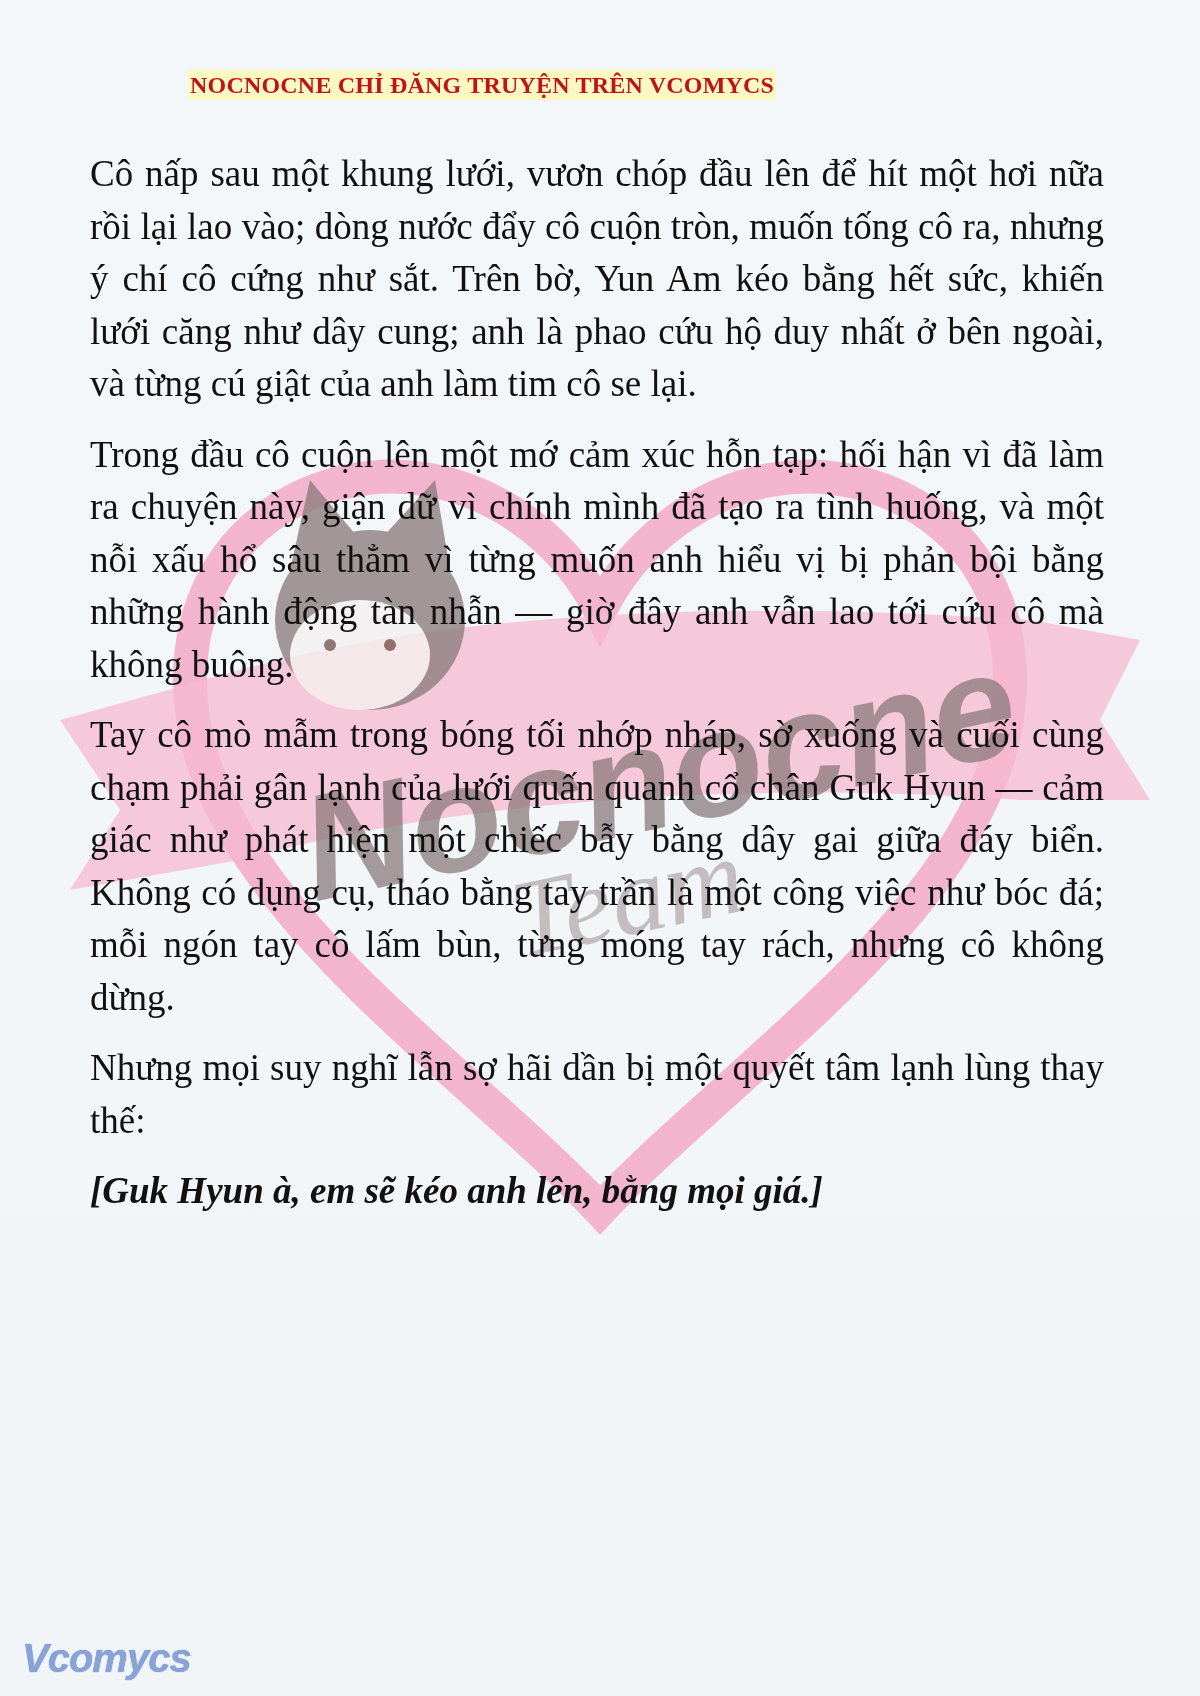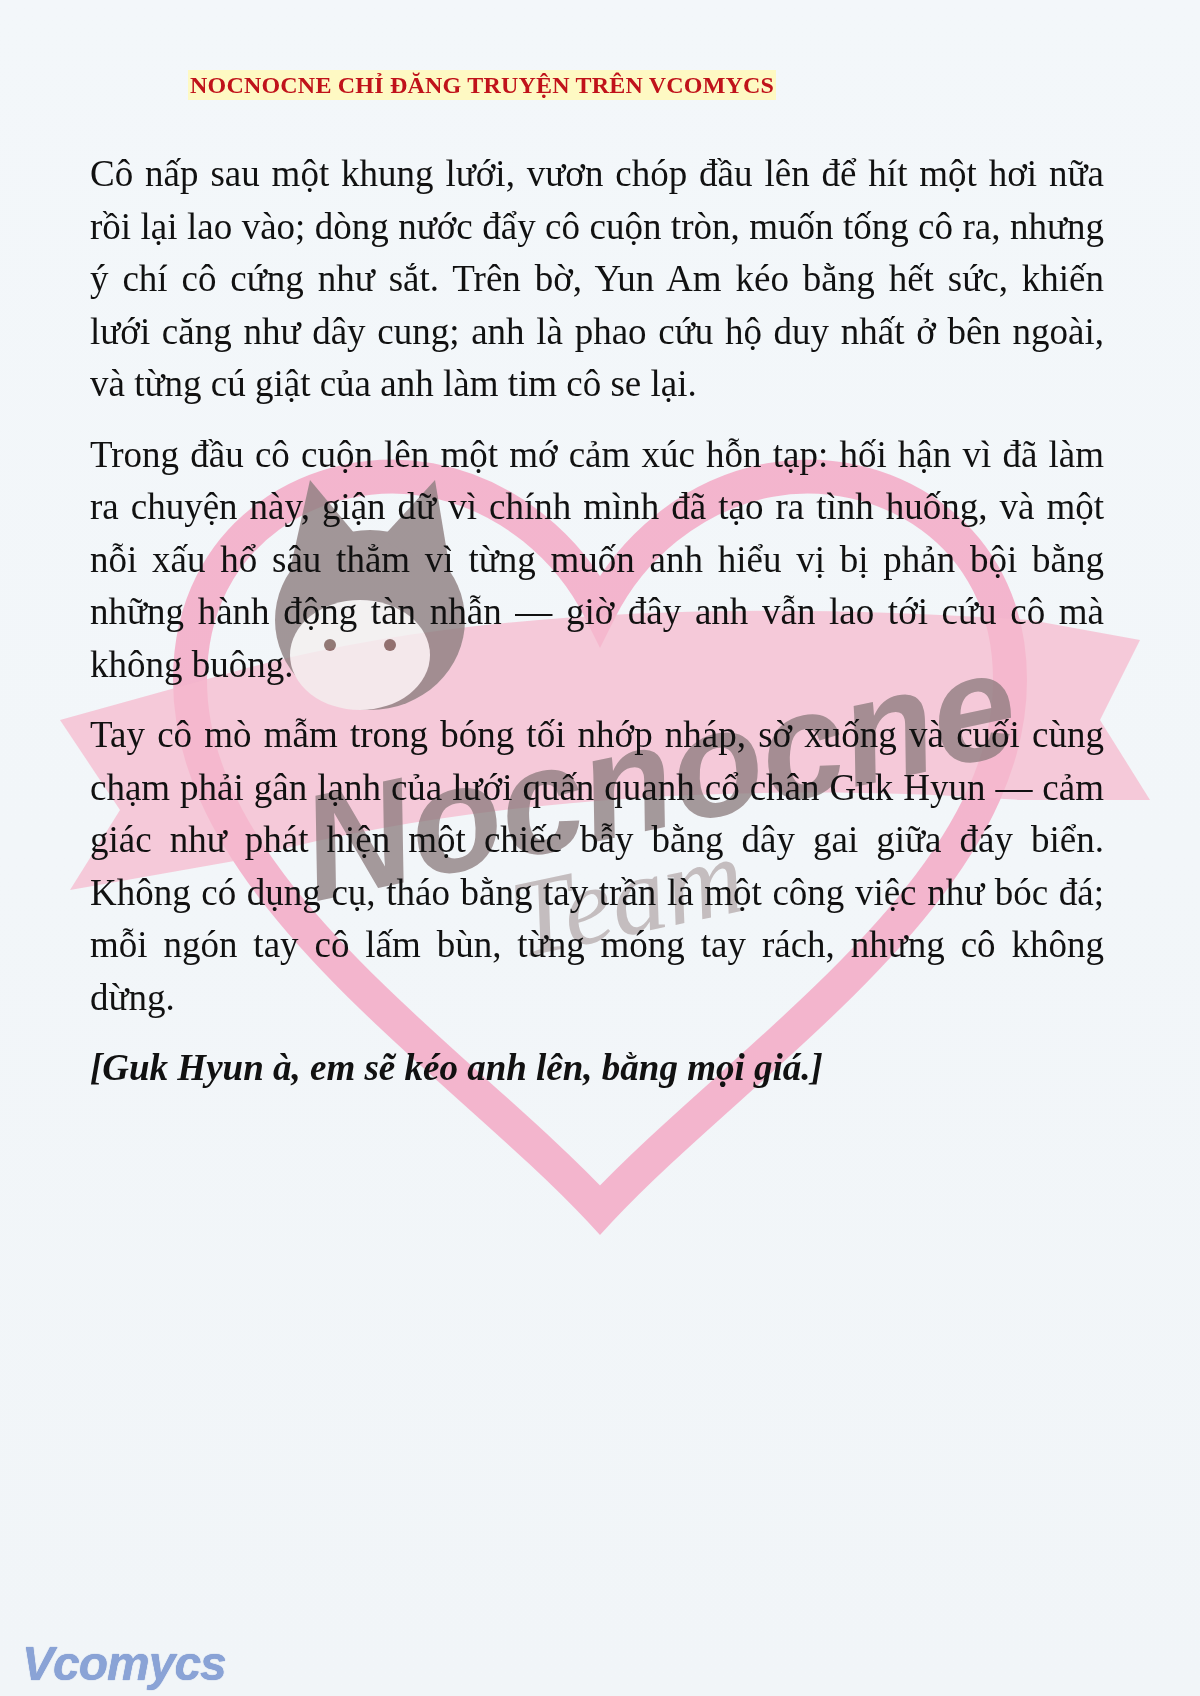--- a/index.html
+++ b/index.html
@@ -65,21 +65,21 @@
       font-weight: bold;
       margin-top: 6px;
     }
     .footer-logo {
       position: absolute;
       left: 22px;
       top: 1636px;
       font-family: "Liberation Sans", sans-serif;
       font-style: italic;
       font-weight: bold;
-      font-size: 48px;
+      font-size: 40px;
       letter-spacing: -1px;
       color: #8aa3d6;
       text-shadow: 0 0 1px #5d7bbf;
       z-index: 2;
     }
   </style>
 </head>
 <body>
 
 <div class="page"></div>
@@ -104,16 +104,17 @@
 
     <text x="260" y="420" font-family="Liberation Sans, sans-serif" font-weight="bold" font-style="italic" font-size="150" fill="#8b7a7c" opacity="0.75" transform="rotate(-12 560 380)">Nocnocne</text>
     <text x="470" y="520" font-family="Liberation Serif, serif" font-style="italic" font-size="110" fill="#a09090" opacity="0.55" transform="rotate(-12 560 480)">Team</text>
   </svg>
 </div>
 
 <div class="content">
   <p class="para">Cô nấp sau một khung lưới, vươn chóp đầu lên để hít một hơi nữa rồi lại lao vào; dòng nước đẩy cô cuộn tròn, muốn tống cô ra, nhưng ý chí cô cứng như sắt. Trên bờ, Yun Am kéo bằng hết sức, khiến lưới căng như dây cung; anh là phao cứu hộ duy nhất ở bên ngoài, và từng cú giật của anh làm tim cô se lại.</p>
   <p class="para">Trong đầu cô cuộn lên một mớ cảm xúc hỗn tạp: hối hận vì đã làm ra chuyện này, giận dữ vì chính mình đã tạo ra tình huống, và một nỗi xấu hổ sâu thẳm vì từng muốn anh hiểu vị bị phản bội bằng những hành động tàn nhẫn — giờ đây anh vẫn lao tới cứu cô mà không buông.</p>
   <p class="para">Tay cô mò mẫm trong bóng tối nhớp nháp, sờ xuống và cuối cùng chạm phải gân lạnh của lưới quấn quanh cổ chân Guk Hyun — cảm giác như phát hiện một chiếc bẫy bằng dây gai giữa đáy biển. Không có dụng cụ, tháo bằng tay trần là một công việc như bóc đá; mỗi ngón tay cô lấm bùn, từng móng tay rách, nhưng cô không dừng.</p>
+  <p class="para">Nhưng mọi suy nghĩ lẫn sợ hãi dần bị một quyết tâm lạnh lùng thay thế:</p>
   <p class="para quote">[Guk Hyun à, em sẽ kéo anh lên, bằng mọi giá.]</p>
 </div>
 
 <div class="footer-logo">Vcomycs</div>
 
 </body></html>

